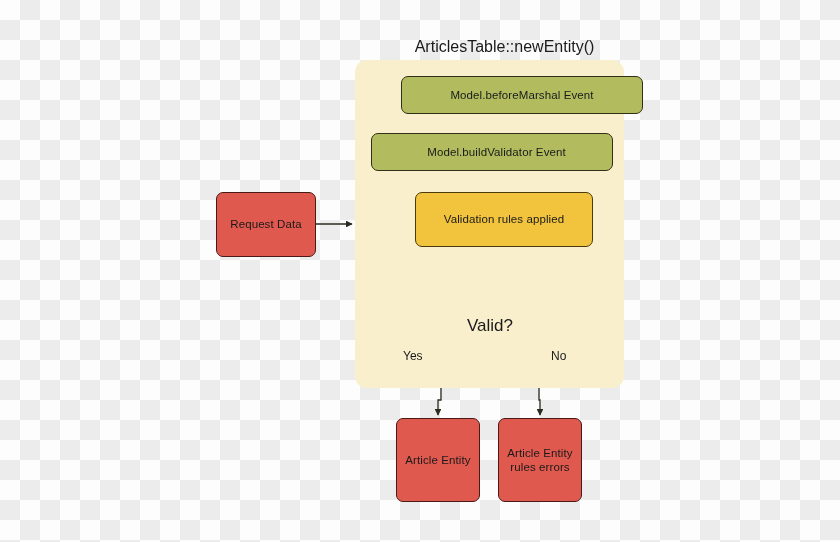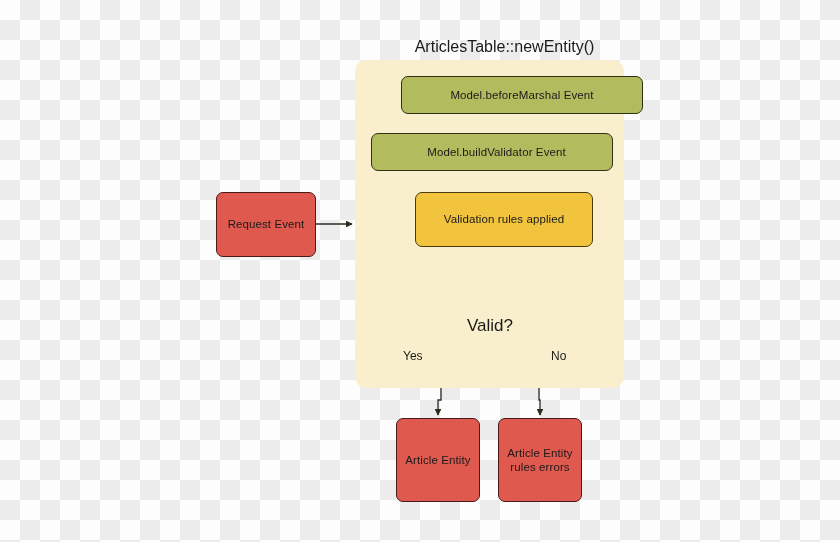--- a/index.html
+++ b/index.html
@@ -110,21 +110,21 @@
     <line x1="490" y1="247" x2="490" y2="275" stroke="#2b2b20" stroke-width="1.3" marker-end="url(#arrow)"></line>
 
     <path d="M 441 325 L 441 400 L 438 400 L 438 415" fill="none" stroke="#2b2b20" stroke-width="1.3" marker-end="url(#arrow)"></path>
 
     <path d="M 539 325 L 539 400 L 540 400 L 540 415" fill="none" stroke="#2b2b20" stroke-width="1.3" marker-end="url(#arrow)"></path>
 
     <polygon points="490,277 539,325 490,373 441,325" fill="#85cdec" stroke="#2b2b20" stroke-width="1.3"></polygon>
   </svg>
 
   <div class="node box box-red" style="left:216px; top:192px; width:100px; height:65px;">
-    <span>Request Event</span>
+    <span>Request Data</span>
   </div>
 
   <div class="node box box-green" style="left:371px; top:76px; width:242px; height:38px;margin-left:30px;">
     <span>Model.beforeMarshal Event</span>
   </div>
 
   <div class="node box box-green" style="left:371px; top:133px; width:242px; height:38px;padding-left:9px;">
     <span>Model.buildValidator Event</span>
   </div>
 

